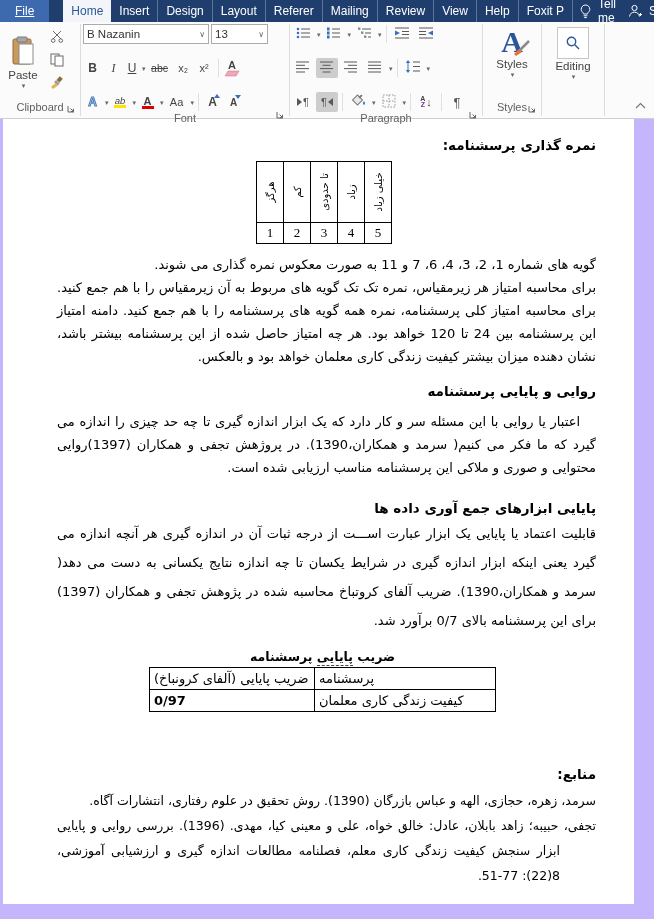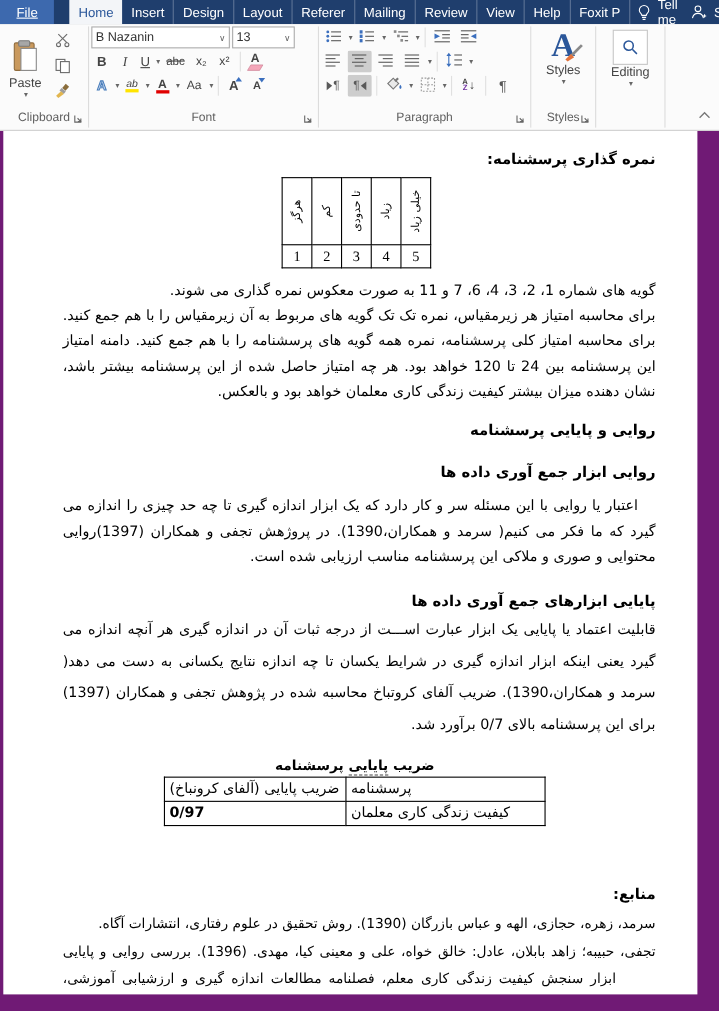--- a/index.html
+++ b/index.html
@@ -40,21 +40,21 @@
   .msep{width:1px;background:#e0e0e0;align-self:stretch;margin:1px 2px;}
 
   
   .clip-body{flex-direction:row;gap:2px;}
   .paste-btn{display:flex;flex-direction:column;align-items:center;justify-content:center;
              width:42px;cursor:pointer;font-size:11.5px;color:#444;gap:1px;}
   .mini-col{display:flex;flex-direction:column;justify-content:flex-start;gap:3px;padding-top:4px;}
   .mini-col .rbtn{width:22px;height:20px;}
 
   
-  .font-body,.para-body{flex-direction:column;gap:2px;}
+  .font-body,.para-body{flex-direction:column;gap:14px;}
   .frow{display:flex;align-items:center;gap:2px;}
   .combo{height:20px;border:1px solid #ababab;background:#fff;display:flex;align-items:center;
          font-size:11.5px;color:#333;padding:0 3px;cursor:pointer;box-sizing:border-box;}
   .combo .cval{flex:1;overflow:hidden;white-space:nowrap;}
   .combo .cdd{color:#666;font-size:8px;margin-left:3px;}
   .fbtn{width:19px;height:20px;font-size:12px;}
   .b{font-weight:bold;}
   .i{font-style:italic;font-family:"Liberation Serif",serif;}
   .u{text-decoration:underline;}
   .strike{text-decoration:line-through;font-size:10.5px;}
@@ -84,21 +84,21 @@
   
   .bigbtn{display:flex;flex-direction:column;align-items:center;justify-content:flex-start;
           cursor:pointer;font-size:11.5px;color:#444;padding-top:3px;gap:1px;width:100%;}
   .styles-a{font-size:30px;line-height:30px;font-weight:bold;color:#2b579a;position:relative;
             font-family:"Liberation Serif",serif;}
   .edit-iconbox{width:30px;height:30px;border:1px solid #c6c6c6;background:#fff;display:flex;
                 align-items:center;justify-content:center;}
   .collapse{position:absolute;right:8px;bottom:5px;cursor:pointer;}
 
   
-  .docarea{flex:1;background:#701a75;padding:0 20px 16px 3px;box-sizing:border-box;}
+  .docarea{flex:1;background:#c4b5fd;padding:0 20px 16px 3px;box-sizing:border-box;}
   .page{background:#fff;width:631px;height:785px;box-sizing:border-box;
         padding:18px 38px 0 54px;direction:rtl;color:#000;
         font-family:"DejaVu Sans",sans-serif;font-size:13px;overflow:hidden;}
   .h-bold{font-weight:bold;font-size:13.5px;margin:0;}
   .para{margin:0;line-height:23px;text-align:justify;font-size:13px;}
 
   table{border-collapse:collapse;}
   .scale{direction:ltr;margin:8px 204px 0 auto;}
   .scale th{width:26px;height:60px;border:1px solid #000;font-weight:normal;position:relative;padding:0;}
   .scale th .vtext{position:absolute;left:0;top:0;width:100%;height:100%;display:flex;
@@ -567,21 +567,20 @@
             <td>4</td>
             <td>5</td>
           </tr>
         </tbody>
       </table>
 
       <p class="para" style="margin-top:9px">گویه های شماره 1، 2، 3، 4، 6، 7 و 11 به صورت معکوس نمره گذاری  می شوند.</p>
       <p class="para">برای محاسبه امتیاز هر زیرمقیاس، نمره تک تک گویه های مربوط به آن زیرمقیاس را با هم جمع کنید. برای محاسبه امتیاز کلی پرسشنامه، نمره همه گویه های پرسشنامه را با هم جمع کنید. دامنه امتیاز این پرسشنامه بین 24 تا 120 خواهد بود. هر چه امتیاز حاصل شده از این پرسشنامه بیشتر باشد، نشان دهنده میزان بیشتر کیفیت زندگی کاری معلمان خواهد بود و بالعکس.</p>
 
       <p class="h-bold" style="margin-top:15px">روایی و پایایی پرسشنامه</p>
-      <p class="h-bold" style="margin-top:23px">روایی ابزار جمع آوری داده ها</p>
       <p class="para" style="margin-top:11px;text-indent:16px">اعتبار یا روایی با این مسئله سر و کار دارد که یک ابزار اندازه گیری تا چه حد چیزی را اندازه می گیرد که ما فکر می کنیم( سرمد و همکاران،1390). در پروژهش تجفی و همکاران (1397)روایی محتوایی و صوری و ملاکی این پرسشنامه مناسب ارزیابی شده است.</p>
 
       <p class="h-bold" style="margin-top:21px">پایایی ابزارهای جمع آوری داده ها</p>
       <p class="para" style="margin-top:3px;line-height:29px">قابلیت اعتماد یا پایایی یک ابزار عبارت اســـت از درجه ثبات آن در اندازه گیری هر آنچه اندازه می گیرد یعنی اینکه ابزار اندازه گیری در شرایط یکسان تا چه اندازه نتایج یکسانی به دست می دهد( سرمد و همکاران،1390). ضریب آلفای کروتباخ محاسبه شده در پژوهش تجفی و همکاران (1397)  برای این پرسشنامه بالای 0/7 برآورد شد.</p>
 
       <p class="caption"><span>ضریب </span><span class="cap-u">پایایی</span><span> پرسشنامه</span></p>
 
       <table class="rel-table">
         <tbody>
           <tr>

